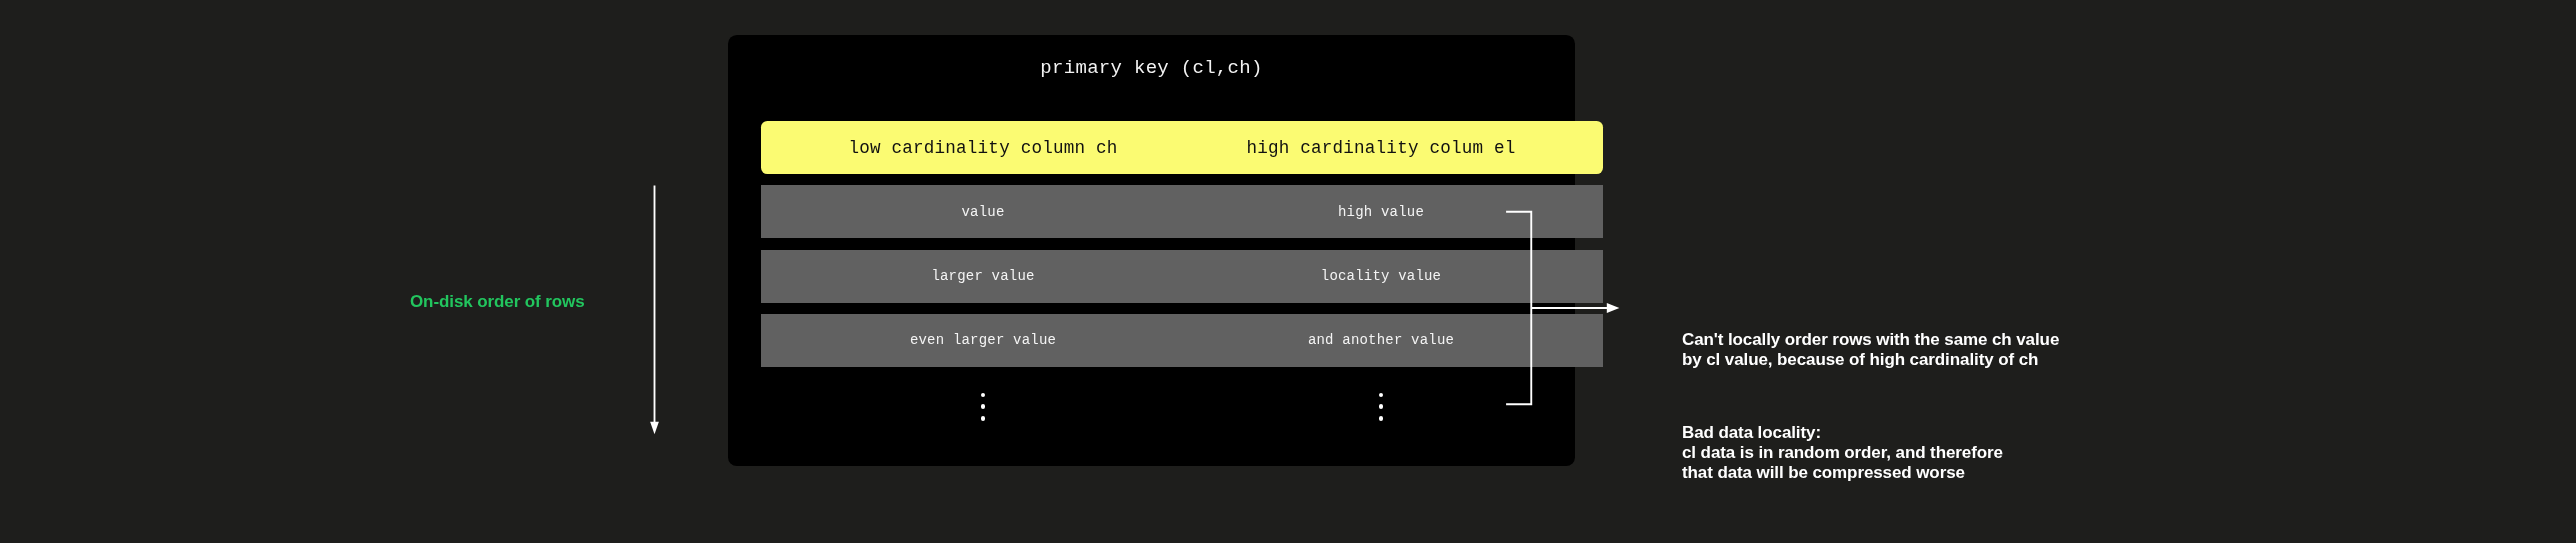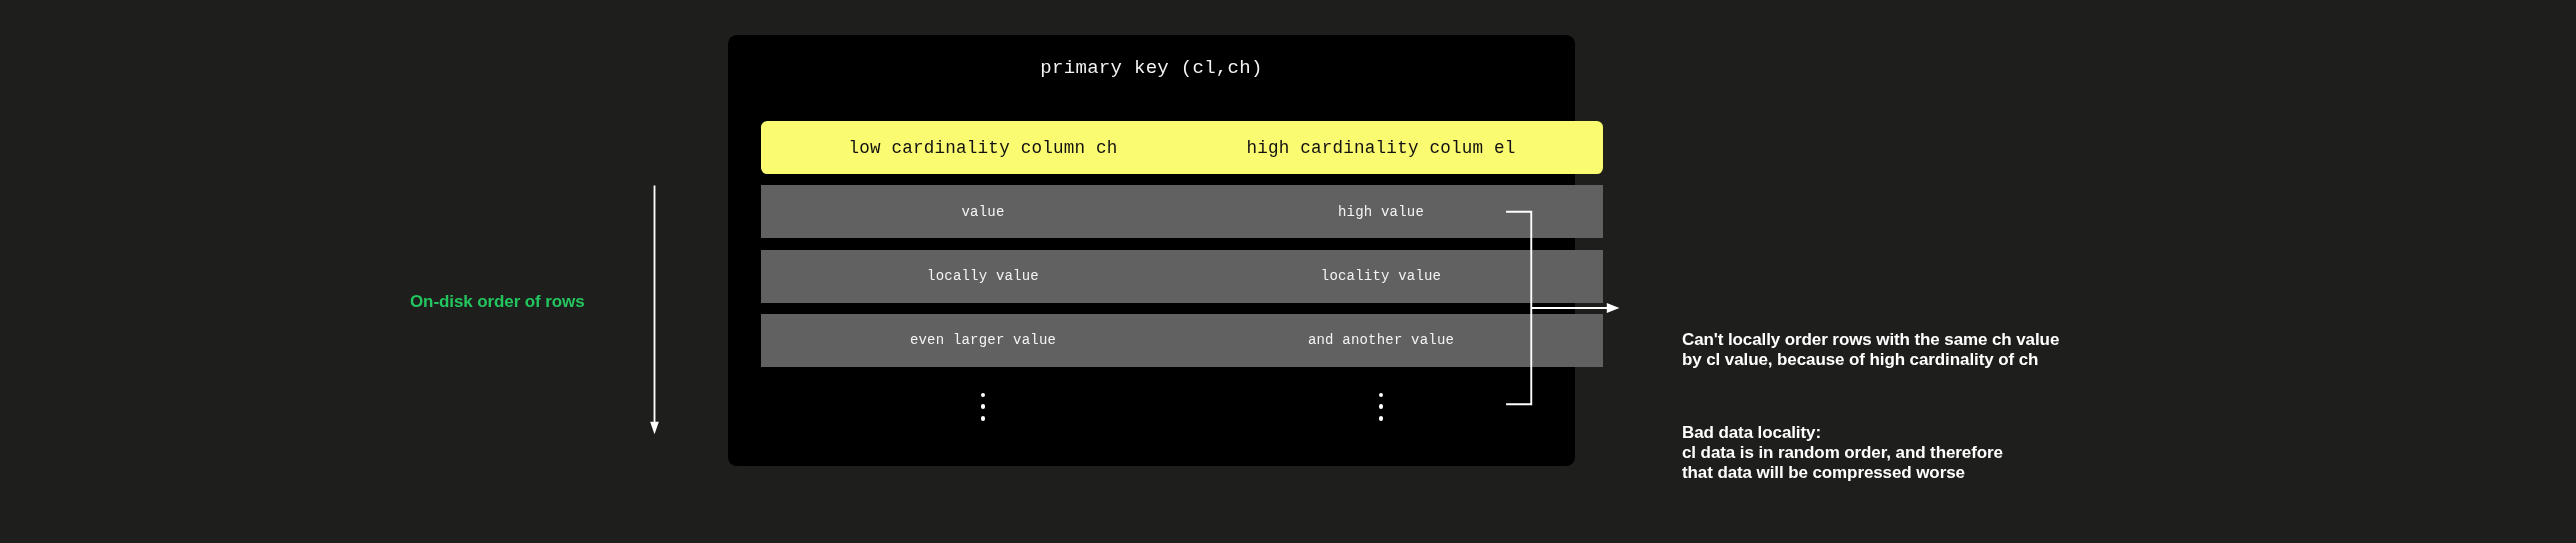--- a/index.html
+++ b/index.html
@@ -144,21 +144,21 @@
   <path d="M20 398 L13 378 L27 378 Z" fill="#ffffff"></path>
 </svg>
 
 <div id="pk-card">
 
   <div id="pk-title">primary key (cl,ch)</div>
 
   <div class="col" id="col-left">
     <div class="hdr-cell">low cardinality column ch</div>
     <div class="val-cell">value</div>
-    <div class="val-cell">locally value</div>
+    <div class="val-cell">larger value</div>
     <div class="val-cell">even larger value</div>
     <div class="ellipsis">
       <i></i>
         <i></i>
         <i></i>
     </div>
   </div>
 
   <div class="col" id="col-right">
     <div class="hdr-cell">high cardinality colum el</div>

